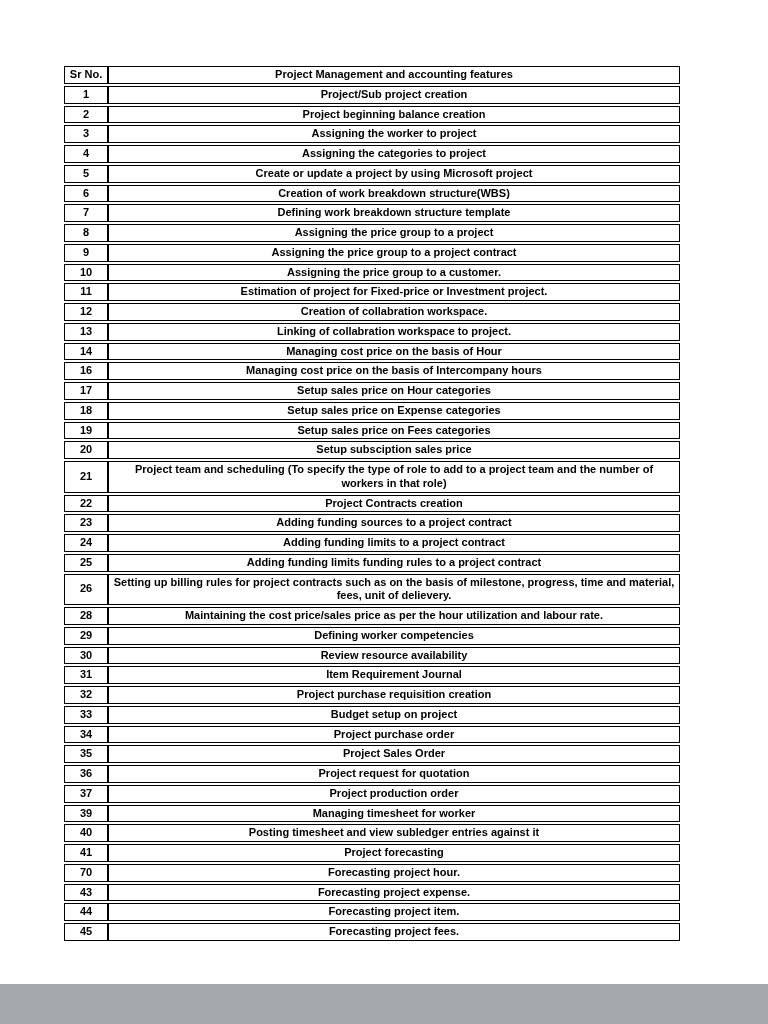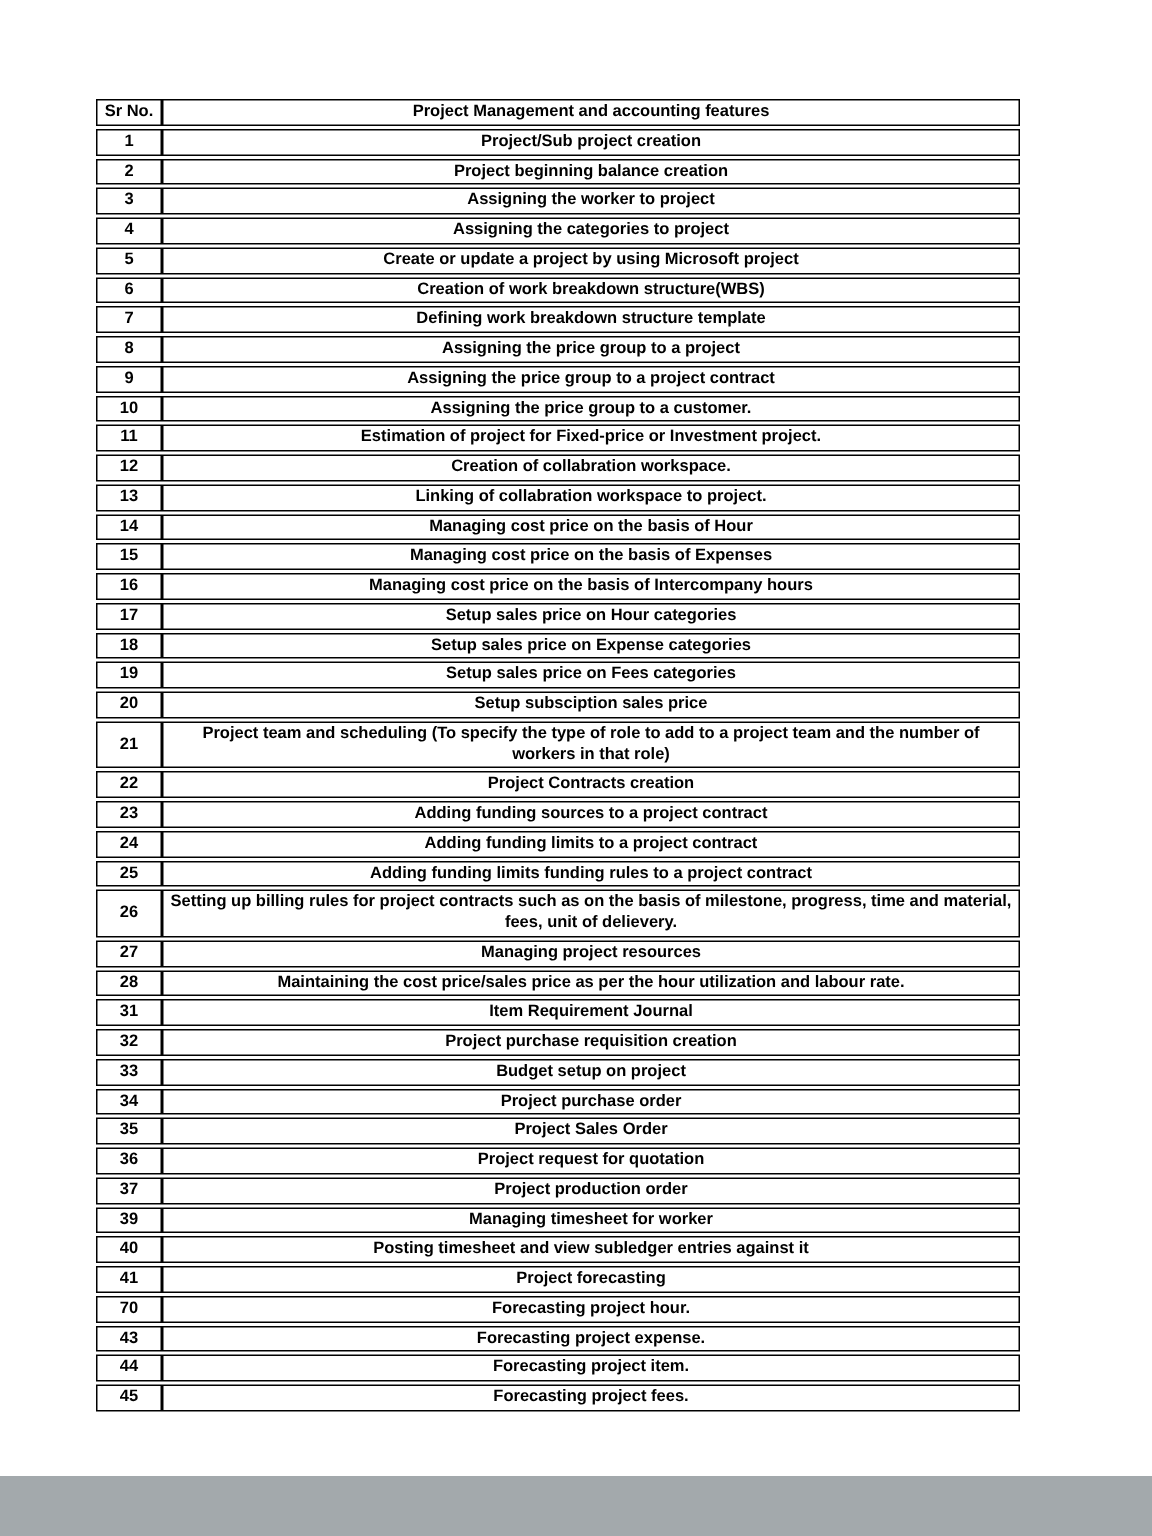--- a/index.html
+++ b/index.html
@@ -120,24 +120,20 @@
         </tr>
         <tr>
           <td class="c-no">13</td>
           <td class="c-feature">Linking of collabration workspace to project.</td>
         </tr>
         <tr>
           <td class="c-no">14</td>
           <td class="c-feature">Managing cost price on the basis of Hour</td>
         </tr>
         <tr>
-          <td class="c-no">15</td>
-          <td class="c-feature">Managing cost price on the basis of Expenses</td>
-        </tr>
-        <tr>
           <td class="c-no">16</td>
           <td class="c-feature">Managing cost price on the basis of Intercompany hours</td>
         </tr>
         <tr>
           <td class="c-no">17</td>
           <td class="c-feature">Setup sales price on Hour categories</td>
         </tr>
         <tr>
           <td class="c-no">18</td>
           <td class="c-feature">Setup sales price on Expense categories</td>
@@ -168,26 +164,30 @@
         </tr>
         <tr>
           <td class="c-no">25</td>
           <td class="c-feature">Adding funding limits funding rules to a project contract</td>
         </tr>
         <tr>
           <td class="c-no">26</td>
           <td class="c-feature">Setting up billing rules for project contracts such as on the basis of milestone, progress, time and material, fees, unit of delievery.</td>
         </tr>
         <tr>
-          <td class="c-no">27</td>
-          <td class="c-feature">Managing project resources</td>
-        </tr>
-        <tr>
           <td class="c-no">28</td>
           <td class="c-feature">Maintaining the cost price/sales price as per the hour utilization and labour rate.</td>
+        </tr>
+        <tr>
+          <td class="c-no">29</td>
+          <td class="c-feature">Defining worker competencies</td>
+        </tr>
+        <tr>
+          <td class="c-no">30</td>
+          <td class="c-feature">Review resource availability</td>
         </tr>
         <tr>
           <td class="c-no">31</td>
           <td class="c-feature">Item Requirement Journal</td>
         </tr>
         <tr>
           <td class="c-no">32</td>
           <td class="c-feature">Project purchase requisition creation</td>
         </tr>
         <tr>

